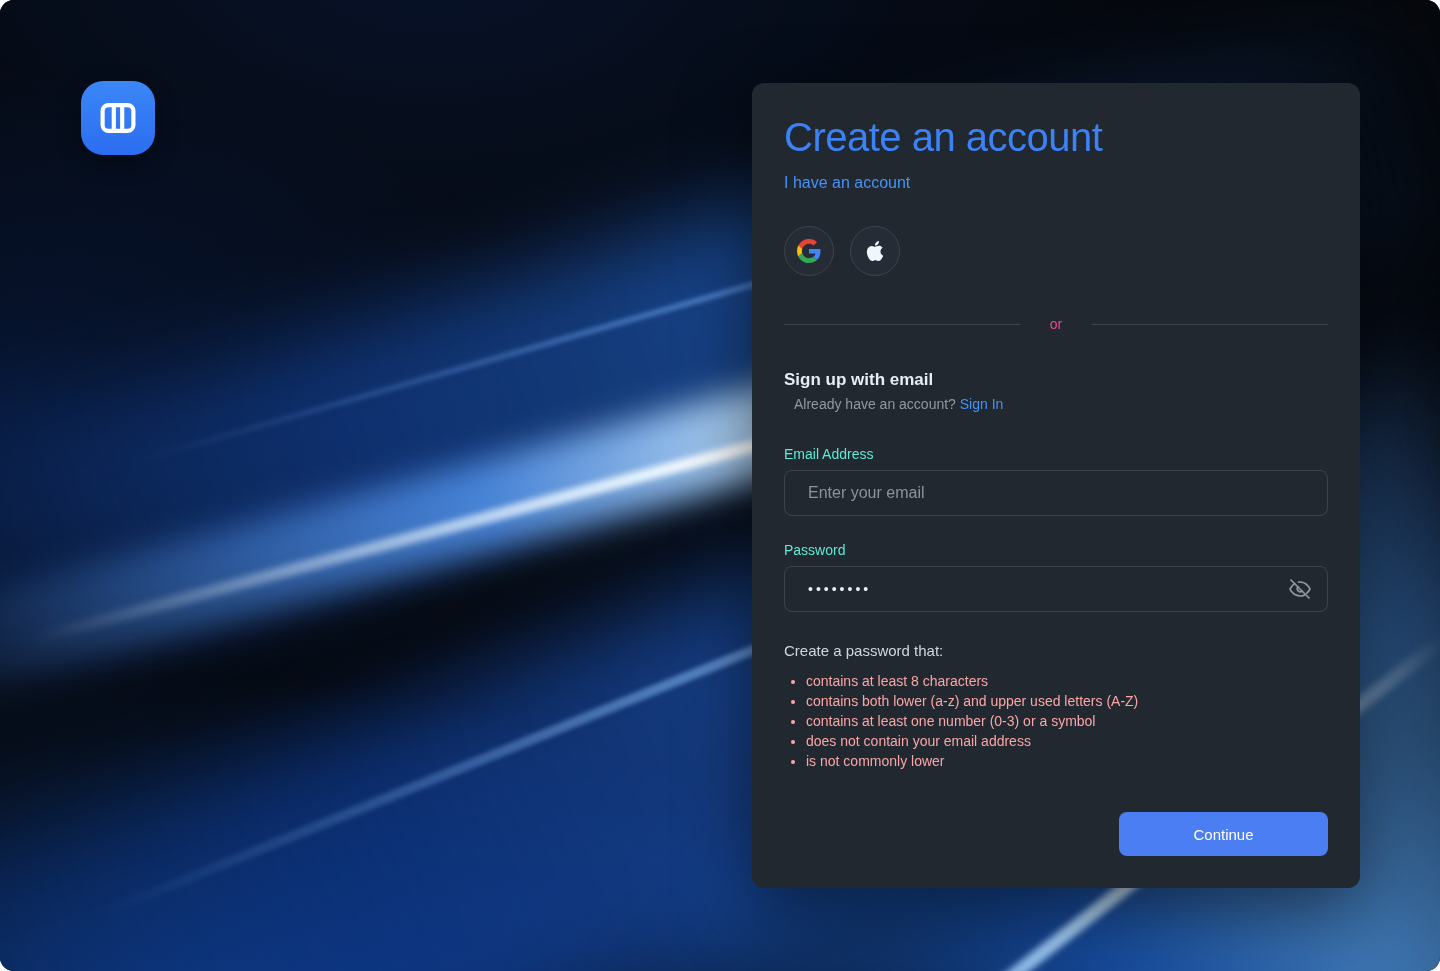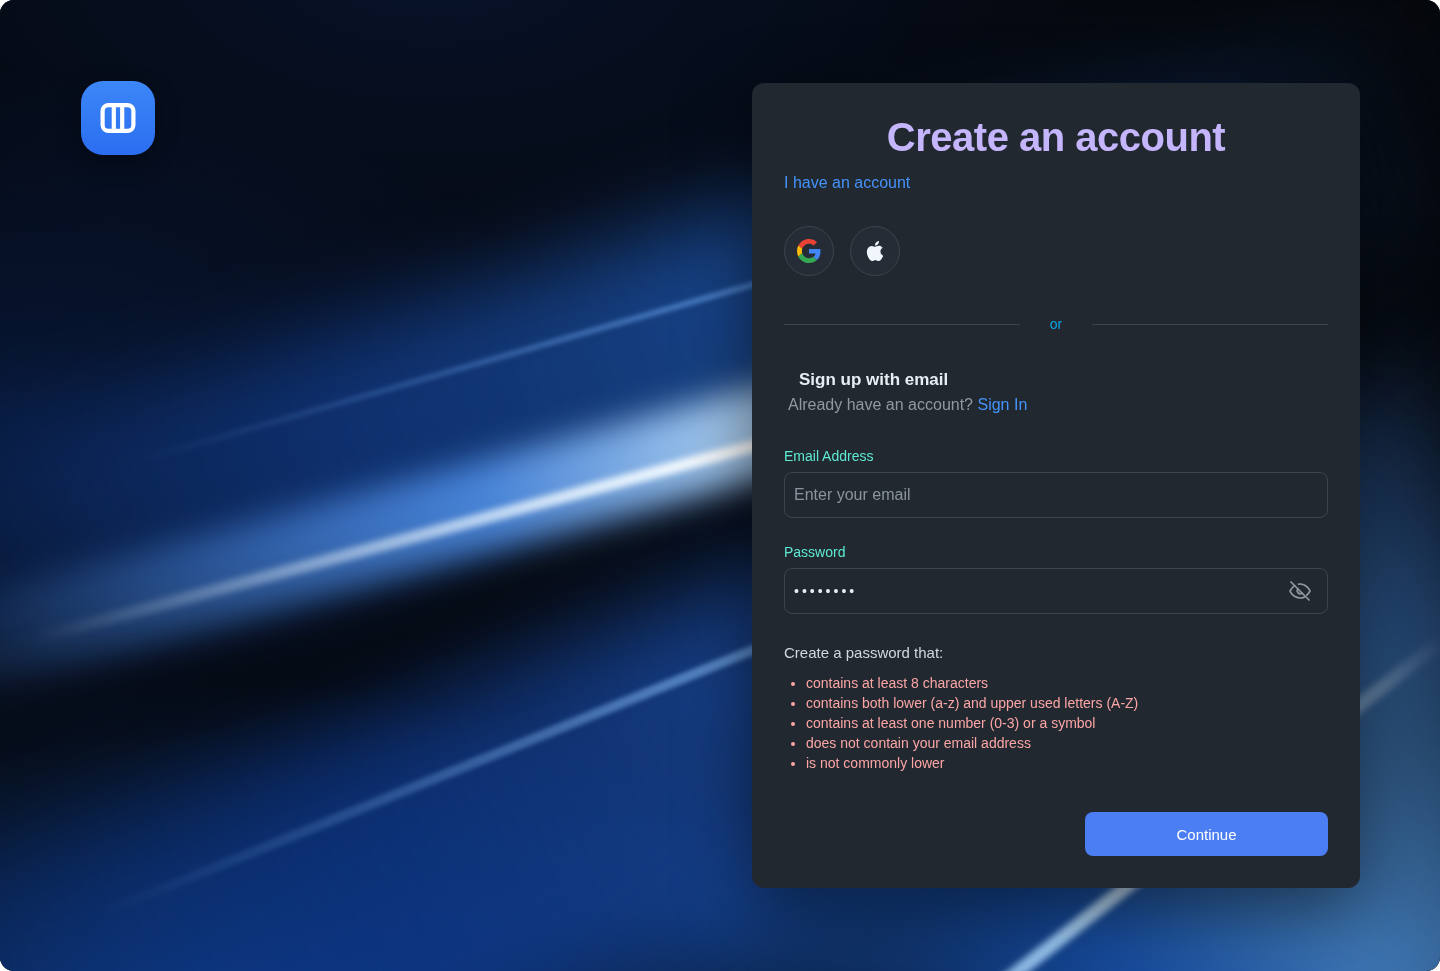--- a/index.html
+++ b/index.html
@@ -33,53 +33,53 @@
   
   .app-logo { position:absolute; top:81px; left:81px; width:74px; height:74px; border-radius:22px;
     background:linear-gradient(180deg,#3b87f7,#2b6df0);
     display:flex; align-items:center; justify-content:center; box-shadow:0 8px 22px rgba(0,0,0,.4); }
 
   
   .card { position:absolute; top:83px; right:80px; width:608px; height:805px; box-sizing:border-box;
     background:var(--card-bg, #212830); border-radius:12px; padding:32px;
     display:flex; flex-direction:column; box-shadow:0 24px 70px rgba(0,0,0,.55); }
 
-  .card h1 { margin:0 0 14px; font-size:40px; font-weight:700; letter-spacing:-.5px; color:#c4b5fd;text-align:center; }
+  .card h1 { margin:0 0 14px; font-size:40px; font-weight:400; letter-spacing:-.5px; color:#3b82f6; }
   .have-account { display:inline-block; width:max-content; margin:0 0 34px; font-size:16px;
     color:var(--accent-link,#4493f8); text-decoration:none; cursor:pointer; }
 
   .social-row { display:flex; gap:16px; margin-bottom:40px; }
   .social-btn { width:50px; height:50px; border-radius:50%; border:1px solid #3d444d; background:#262c36;
     display:flex; align-items:center; justify-content:center; cursor:pointer; padding:0; }
   .social-btn .icon { display:flex; }
 
   .divider { display:flex; align-items:center; margin-bottom:38px; }
   .divider .line { flex:1; height:1px; background:#3d444d; }
-  .divider-text { padding:0 30px; color:#0ea5e9; font-size:14px; }
+  .divider-text { padding:0 30px; color:#ec4899; font-size:14px; }
 
-  .card h2 { margin:0 15px 6px; font-size:17px; font-weight:600; color:#e6edf3; }
-  .already { margin:0 4px 34px; font-size:16px; color:#9198a1; }
+  .card h2 { margin:0 0 6px; font-size:17px; font-weight:600; color:#e6edf3; }
+  .already { margin:0 10px 34px; font-size:14px; color:#9198a1; }
   .already a { color:var(--accent-link,#4493f8); text-decoration:none; cursor:pointer; }
 
   .field-label { display:block; margin:0 0 8px; font-size:14px; color:#5eead4; }
   .text-input { width:100%; height:46px; box-sizing:border-box; border-radius:8px; border:1px solid #3d444d;
-    background:transparent; color:#e6edf3; font-size:16px; padding:0 9px; outline:none; font-family:inherit; }
+    background:transparent; color:#e6edf3; font-size:16px; padding:0 23px; outline:none; font-family:inherit; }
   .text-input::placeholder { color:#8b949e; }
   .email-input { margin-bottom:26px; }
 
   .password-wrap { position:relative; margin-bottom:30px; }
   .password-input { letter-spacing:3px; font-size:14px; padding-right:56px; }
   .eye-btn { position:absolute; right:12px; top:50%; transform:translateY(-50%); background:none; border:none;
     padding:4px; display:flex; cursor:pointer; color:#9198a1; }
 
   .rules-title { margin:0 0 12px; font-size:15px; color:#d1d7e0; }
   .rules { margin:0; padding-left:22px; color:#fca5a5; font-size:14px; line-height:20px; }
 
   .footer { margin-top:auto; display:flex; justify-content:flex-end; }
-  .continue-btn { width:243px; height:44px; border-radius:8px; border:none; cursor:pointer;
+  .continue-btn { width:209px; height:44px; border-radius:8px; border:none; cursor:pointer;
     background:var(--continue-button,#4c7ef3); color:#ffffff; font-size:15px; font-family:inherit; }
 </style>
 </head>
 <body>
 
 <div class="screen">
 
   <div class="bg">
     <div class="beam b1"></div>
     <div class="beam b4"></div>

